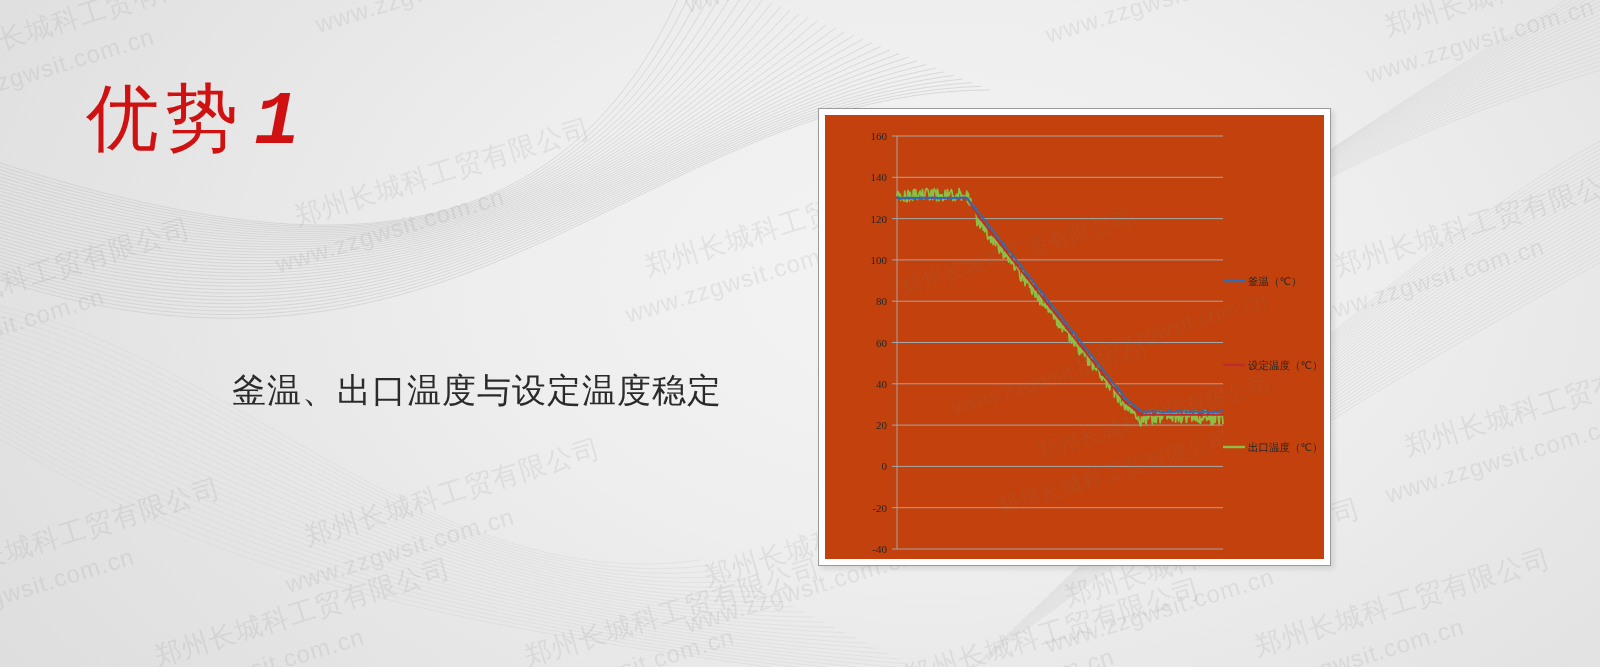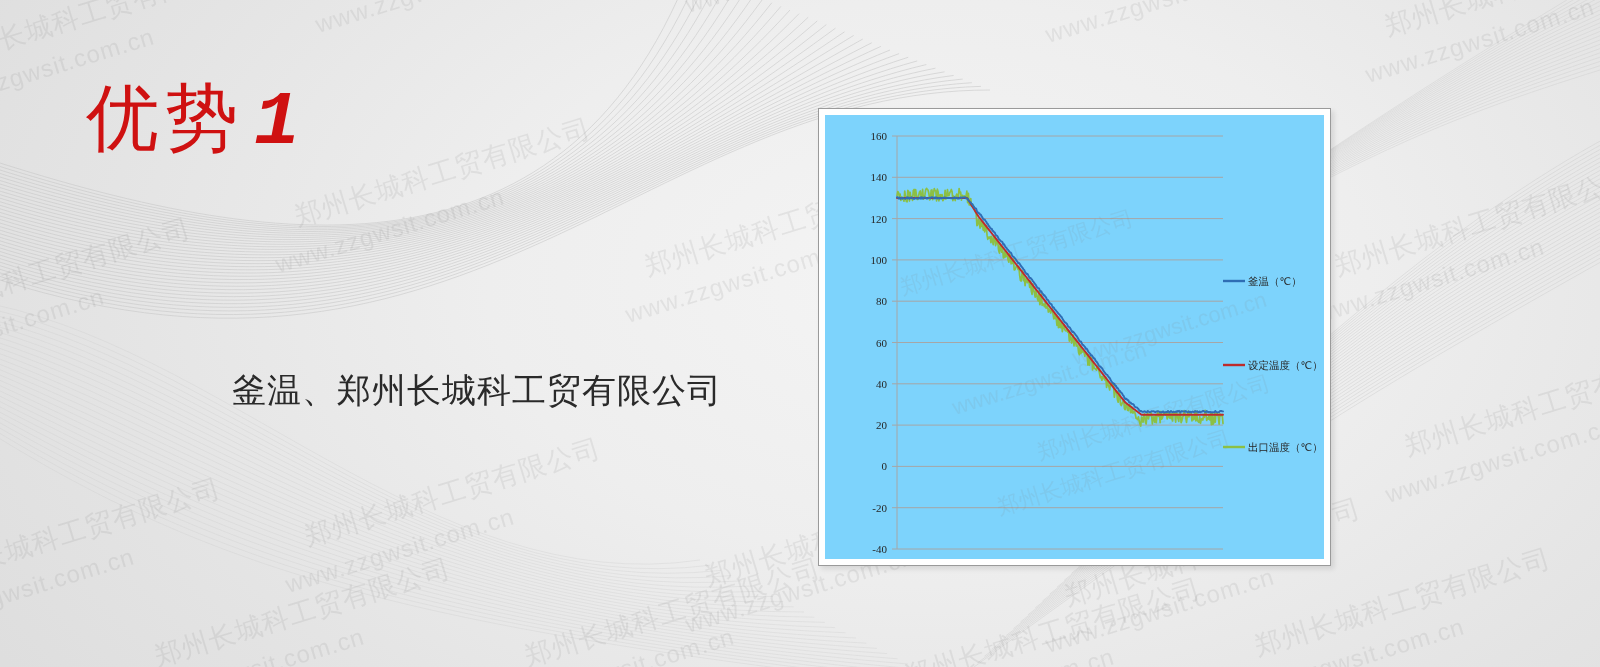--- a/index.html
+++ b/index.html
@@ -95,21 +95,21 @@
     top: 108px;
     width: 513px;
     height: 458px;
     background: #ffffff;
     border: 1px solid #9a9a9a;
     box-shadow: 3px 3px 5px rgba(0,0,0,0.10);
   }
   .chart-inner {
     position: absolute;
     inset: 6px;
-    background: #7dd3fc;
+    background: #c2410c;
     overflow: hidden;
   }
   .chart-svg { display: block; width: 501px; height: 446px; }
 
   .tick-label {
     font-family: "Liberation Serif", "DejaVu Serif", serif;
     font-size: 11px;
     fill: #262626;
   }
   .legend-label {
@@ -281,21 +281,21 @@
       <div class="wm url" style="left: 882px; top: 712px;">www.zzgwsit.com.cn</div>
       <div class="wm cn" style="left: 1250px; top: 630px;">郑州长城科工贸有限公司</div>
       <div class="wm url" style="left: 1232px; top: 682px;">www.zzgwsit.com.cn</div>
     </div>
 
   <div class="advantage">
     <span>优势</span><span class="num">1</span>
   </div>
 
 
-  <div class="subhead">釜温、郑州长城科工贸有限公司</div>
+  <div class="subhead">釜温、出口温度与设定温度稳定</div>
 
   <div class="chart-panel">
     <div class="chart-inner">
       <svg class="chart-svg" id="chart-svg" viewBox="0 0 501 446">
         <g id="grid-group">
             <line x1="72" y1="21" x2="398" y2="21" stroke="#A6A6A6" stroke-width="1"></line>
             <line x1="67" y1="21" x2="72" y2="21" stroke="#A6A6A6" stroke-width="1"></line>
             <line x1="72" y1="62.300000000000004" x2="398" y2="62.300000000000004" stroke="#A6A6A6" stroke-width="1"></line>
             <line x1="67" y1="62.300000000000004" x2="72" y2="62.300000000000004" stroke="#A6A6A6" stroke-width="1"></line>
             <line x1="72" y1="103.60000000000001" x2="398" y2="103.60000000000001" stroke="#A6A6A6" stroke-width="1"></line>

